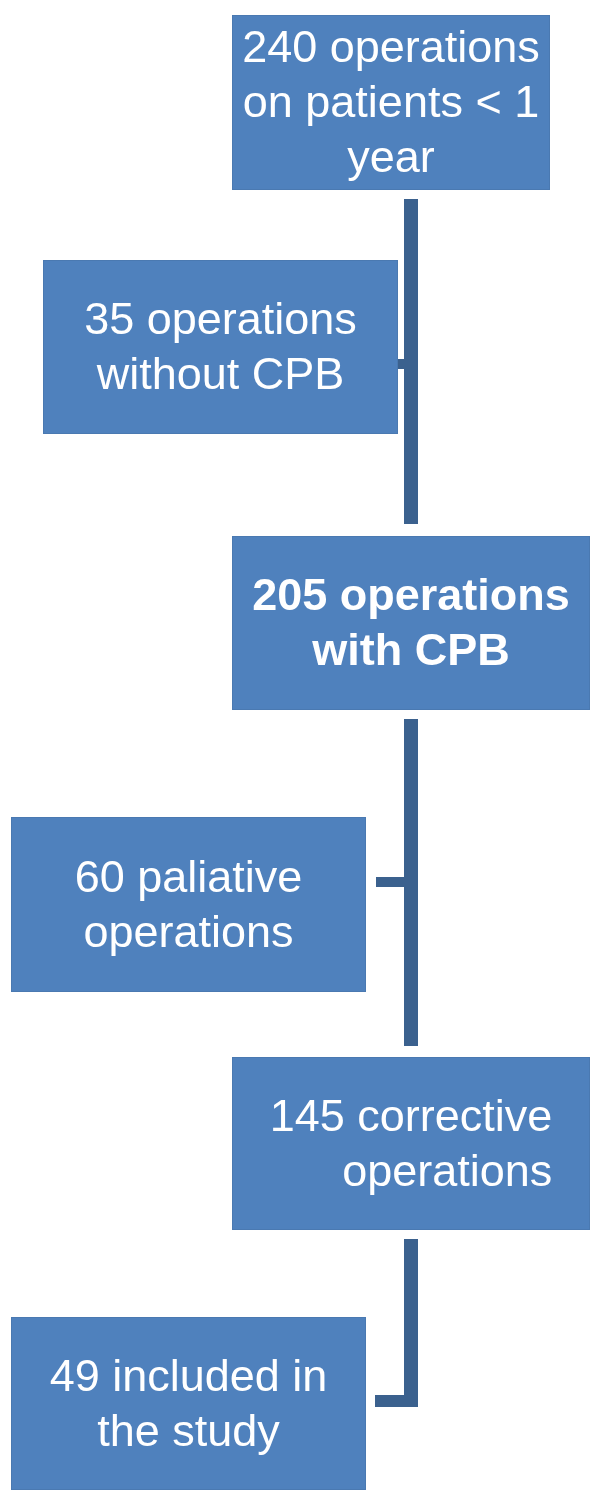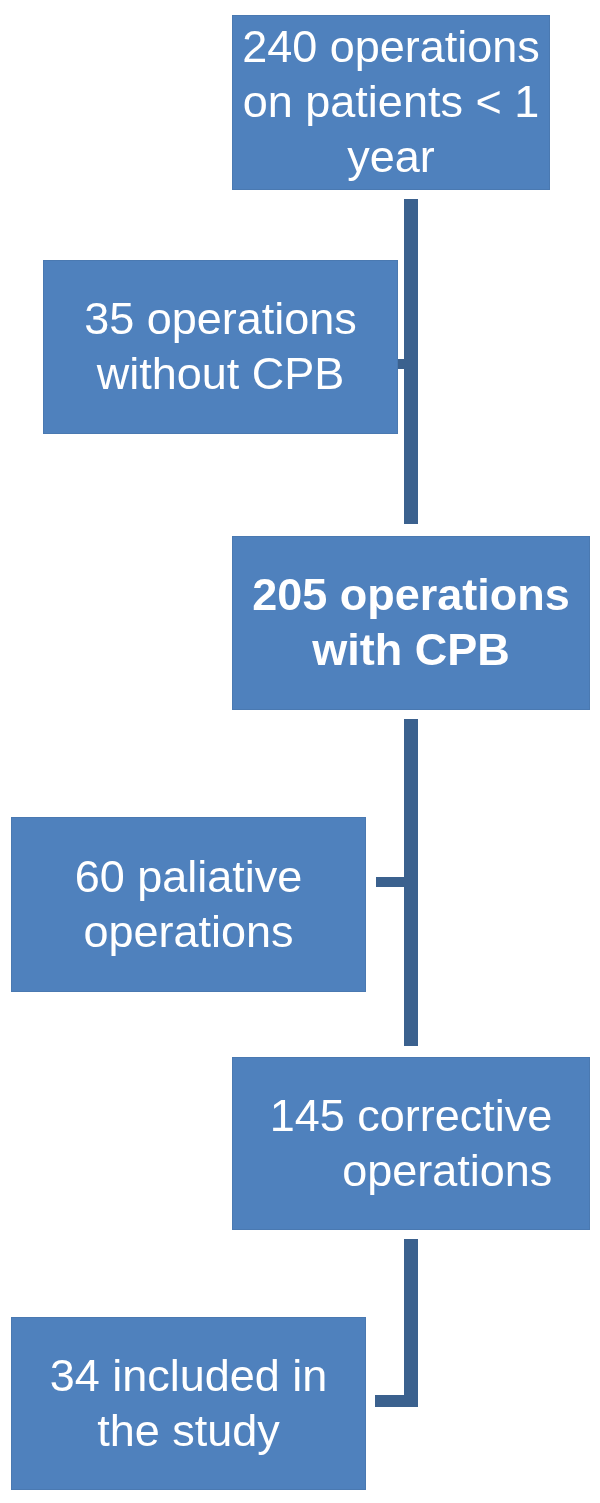--- a/index.html
+++ b/index.html
@@ -68,16 +68,16 @@
 
   <div class="node n3">205 operations
 with CPB</div>
 
   <div class="node n4">60 paliative
 operations</div>
 
   <div class="node n5">145 corrective
 operations</div>
 
-  <div class="node n6">34 included in
+  <div class="node n6">49 included in
 the study</div>
 
 </div>
 
 </body></html>

